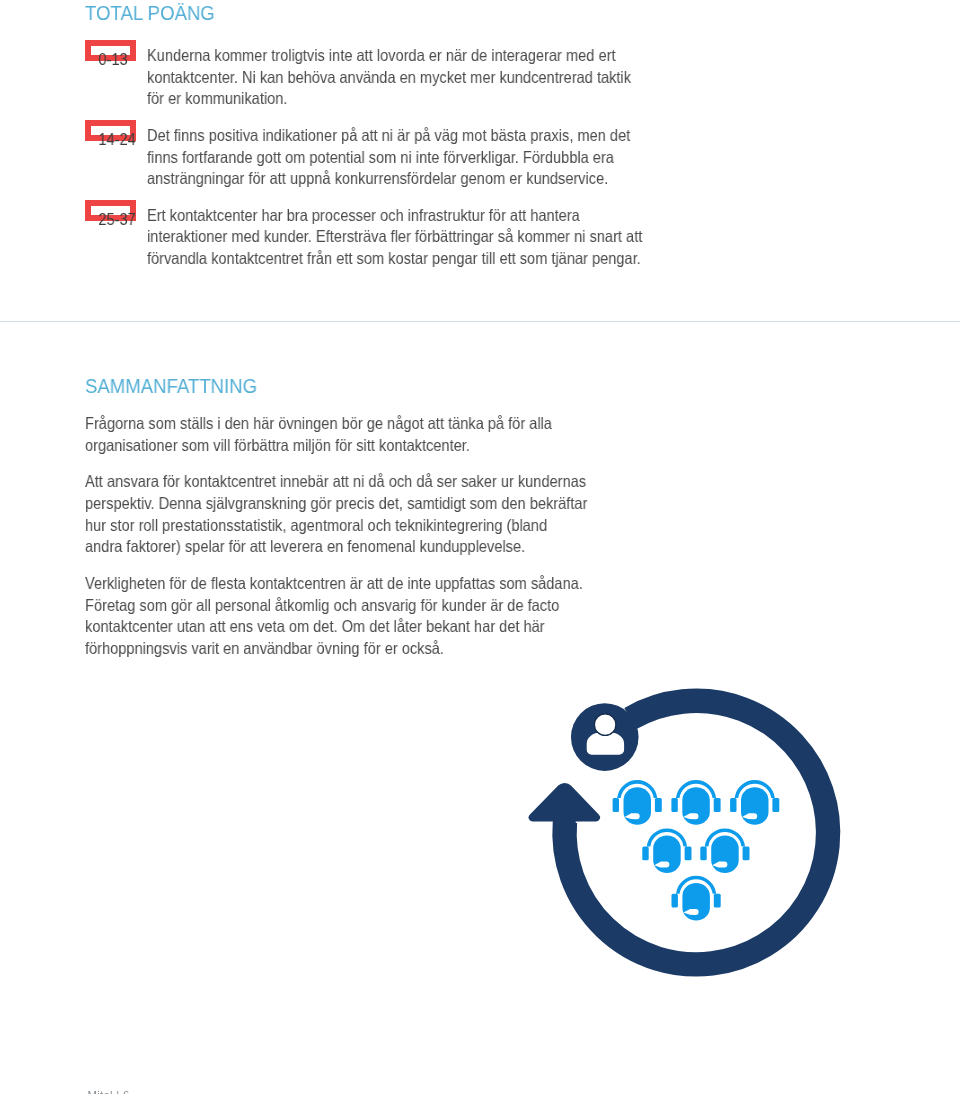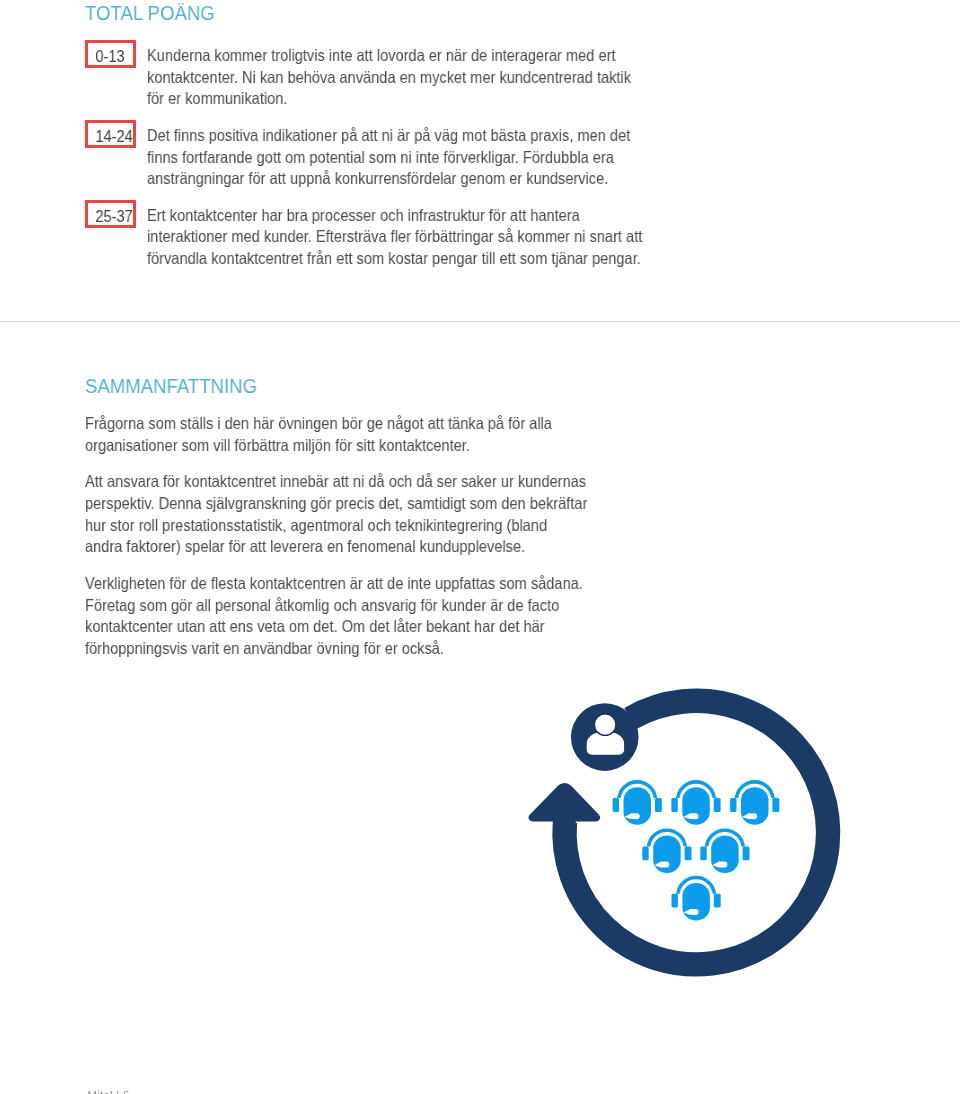--- a/index.html
+++ b/index.html
@@ -6,22 +6,22 @@
   html,body{margin:0;padding:0;}
   body{width:960px;height:1094px;background:#ffffff;
        font-family:"Liberation Sans",sans-serif;
        -webkit-font-smoothing:antialiased;}
   .page{position:relative;width:960px;height:1094px;overflow:hidden;background:#fff;
         will-change:transform;text-decoration:underline;}
   .h-section{position:absolute;left:84.8px;color:#54afd6;font-size:20.3px;
              letter-spacing:0px;font-weight:400;white-space:nowrap;
              transform:scaleX(0.9165) translateZ(0);transform-origin:0 0;}
   .score-row{position:absolute;left:85px;}
-  .score-box{position:absolute;left:0;top:-0.4px;width:50.7px;height:28px;
-             border:3px solid #ef4444;box-sizing:border-box;}
+  .score-box{position:absolute;left:0;top:-0.4px;width:50.7px;height:21px;
+             border:6px solid #ef4444;box-sizing:border-box;}
   .score-box span{display:block;padding-left:8.24px;text-align:left;line-height:26.4px;
                   font-size:16.28px;letter-spacing:0px;color:#3c3c3c;white-space:nowrap;
                   transform:scaleX(0.8982) translateZ(0);transform-origin:0 0;}
   .score-text{position:absolute;left:61.8px;top:4.4px;width:560px;
               font-size:16.28px;letter-spacing:0px;line-height:21.75px;color:#4b4b4d;
               transform:scaleX(0.8982) translateZ(0);transform-origin:0 0;}
   .divider{position:absolute;left:0;width:960px;height:1px;background:#cadde8;}
   .sum-p{position:absolute;left:85px;width:560px;font-size:16.28px;
          letter-spacing:0px;line-height:21.75px;color:#4b4b4d;
          transform:scaleX(0.8982) translateZ(0);transform-origin:0 0;}

